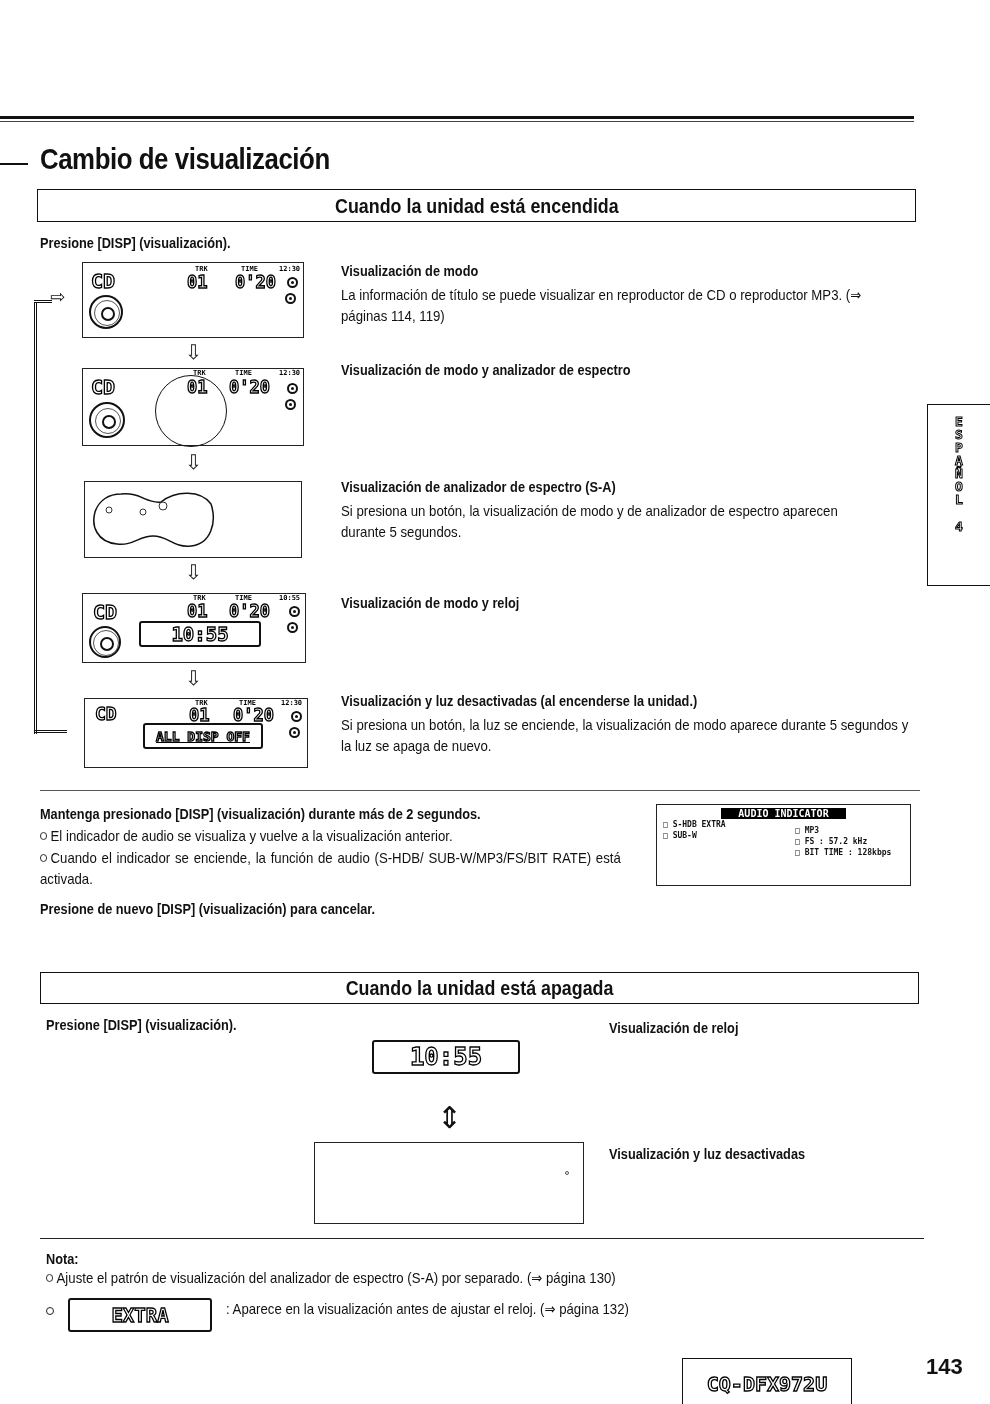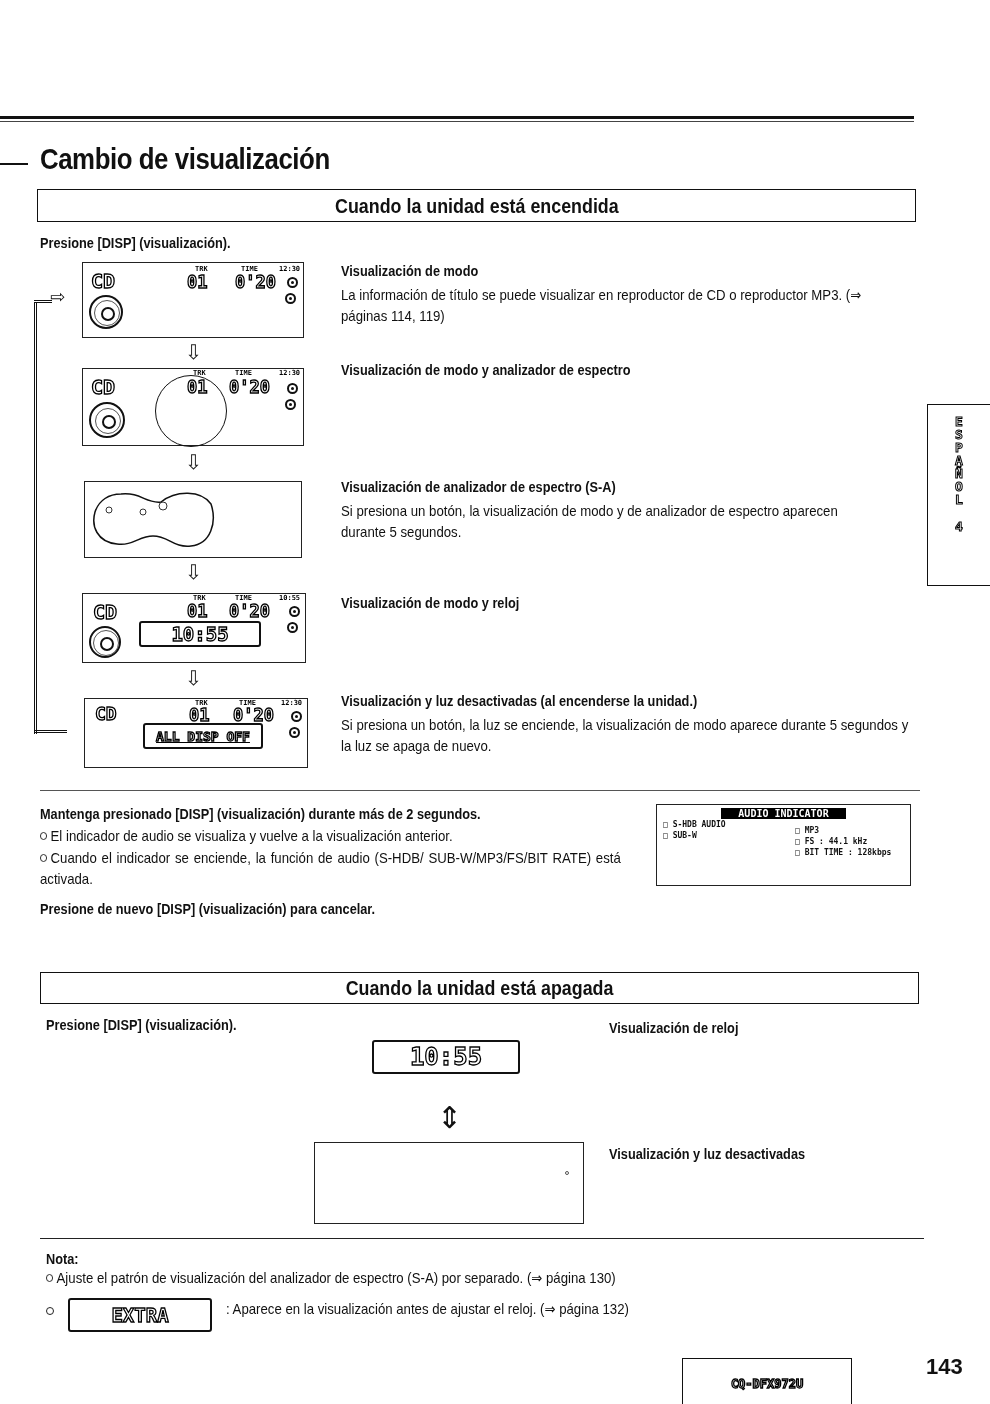--- a/index.html
+++ b/index.html
@@ -146,26 +146,26 @@
 <div class="abs heading" style="left:40px; top:805px;">Mantenga presionado [DISP] (visualización) durante más de 2 segundos.</div>
 <div class="abs body-text" style="left:40px; top:825px; width:660px;"><span class="bullet"></span><span>El indicador de audio se visualiza y vuelve a la visualización anterior.</span></div>
 <div class="abs body-text" style="left:40px; top:847px; width:660px; text-align:justify;"><span class="bullet"></span><span>Cuando el indicador se enciende, la función de audio (S-HDB/ SUB-W/MP3/FS/BIT RATE) está activada.</span></div>
 <div class="abs heading" style="left:40px; top:900px;">Presione de nuevo [DISP] (visualización) para cancelar.</div>
 
 <div class="abs lcd" style="left:656px; top:804px; width:255px; height:82px;">
   <div class="abs" style="left:0; right:0; top:-2px; text-align:center;">
     <span class="lcd-seg" style="font-size:10px; background:#000; color:#fff; -webkit-text-stroke:0; padding:0 17px;">AUDIO INDICATOR</span>
   </div>
   <div class="abs" style="left:6px; top:14px; font-family:'DejaVu Sans Mono',monospace; font-size:8px; font-weight:bold; line-height:11px;">
-    <div>□ <span>S-HDB AUDIO</span></div>
+    <div>□ <span>S-HDB EXTRA</span></div>
     <div>□ <span>SUB-W</span></div>
   </div>
   <div class="abs" style="left:138px; top:20px; font-family:'DejaVu Sans Mono',monospace; font-size:8px; font-weight:bold; line-height:11px;">
     <div>□ <span>MP3</span></div>
-    <div>□ <span>FS : 44.1 kHz</span></div>
+    <div>□ <span>FS : 57.2 kHz</span></div>
     <div>□ <span>BIT TIME : 128kbps</span></div>
   </div>
 </div>
 
 <div class="abs section-box" style="left:40px; top:972px; width:879px; height:32px;">
   <span>Cuando la unidad está apagada</span>
 </div>
 <div class="abs cond" style="left:46px; top:1016px;">Presione [DISP] (visualización).</div>
 
 <div class="abs boxed-text" style="left:372px; top:1040px; width:148px; height:34px;">
@@ -183,21 +183,21 @@
 
 <div class="abs heading" style="left:46px; top:1250px;">Nota:</div>
 <div class="abs body-text" style="left:46px; top:1267px; width:820px; white-space:nowrap;"><span class="bullet"></span><span>Ajuste el patrón de visualización del analizador de espectro (S-A) por separado. (⇒ página 130)</span></div>
 <div class="abs" style="left:46px; top:1302px;"><span class="bullet"></span></div>
 <div class="abs boxed-text" style="left:68px; top:1298px; width:144px; height:34px;">
   <span class="lcd-seg" style="font-size:19px;">EXTRA</span>
 </div>
 <div class="abs body-text" style="left:226px; top:1298px; width:600px; white-space:nowrap;">: Aparece en la visualización antes de ajustar el reloj. (⇒ página 132)</div>
 
 <div class="abs" style="left:682px; top:1358px; width:170px; height:50px; border:1.5px solid #111; border-bottom:none; display:flex; align-items:center; justify-content:center;">
-  <span class="lcd-seg" style="font-size:12px;">CQ-DFX972U</span>
+  <span class="lcd-seg" style="font-size:20px;">CQ-DFX972U</span>
 </div>
 <div class="abs" style="left:926px; top:1354px; font-size:22px; font-weight:bold;">143</div>
 
 <div class="abs tab-es" style="left:927px; top:404px; width:63px; height:182px;">
   <div class="abs" style="left:22px; top:10px; width:18px;">
     <div class="tab-letter">E</div>
     <div class="tab-letter">S</div>
     <div class="tab-letter">P</div>
     <div class="tab-letter">A</div>
     <div class="tab-letter">Ñ</div>

